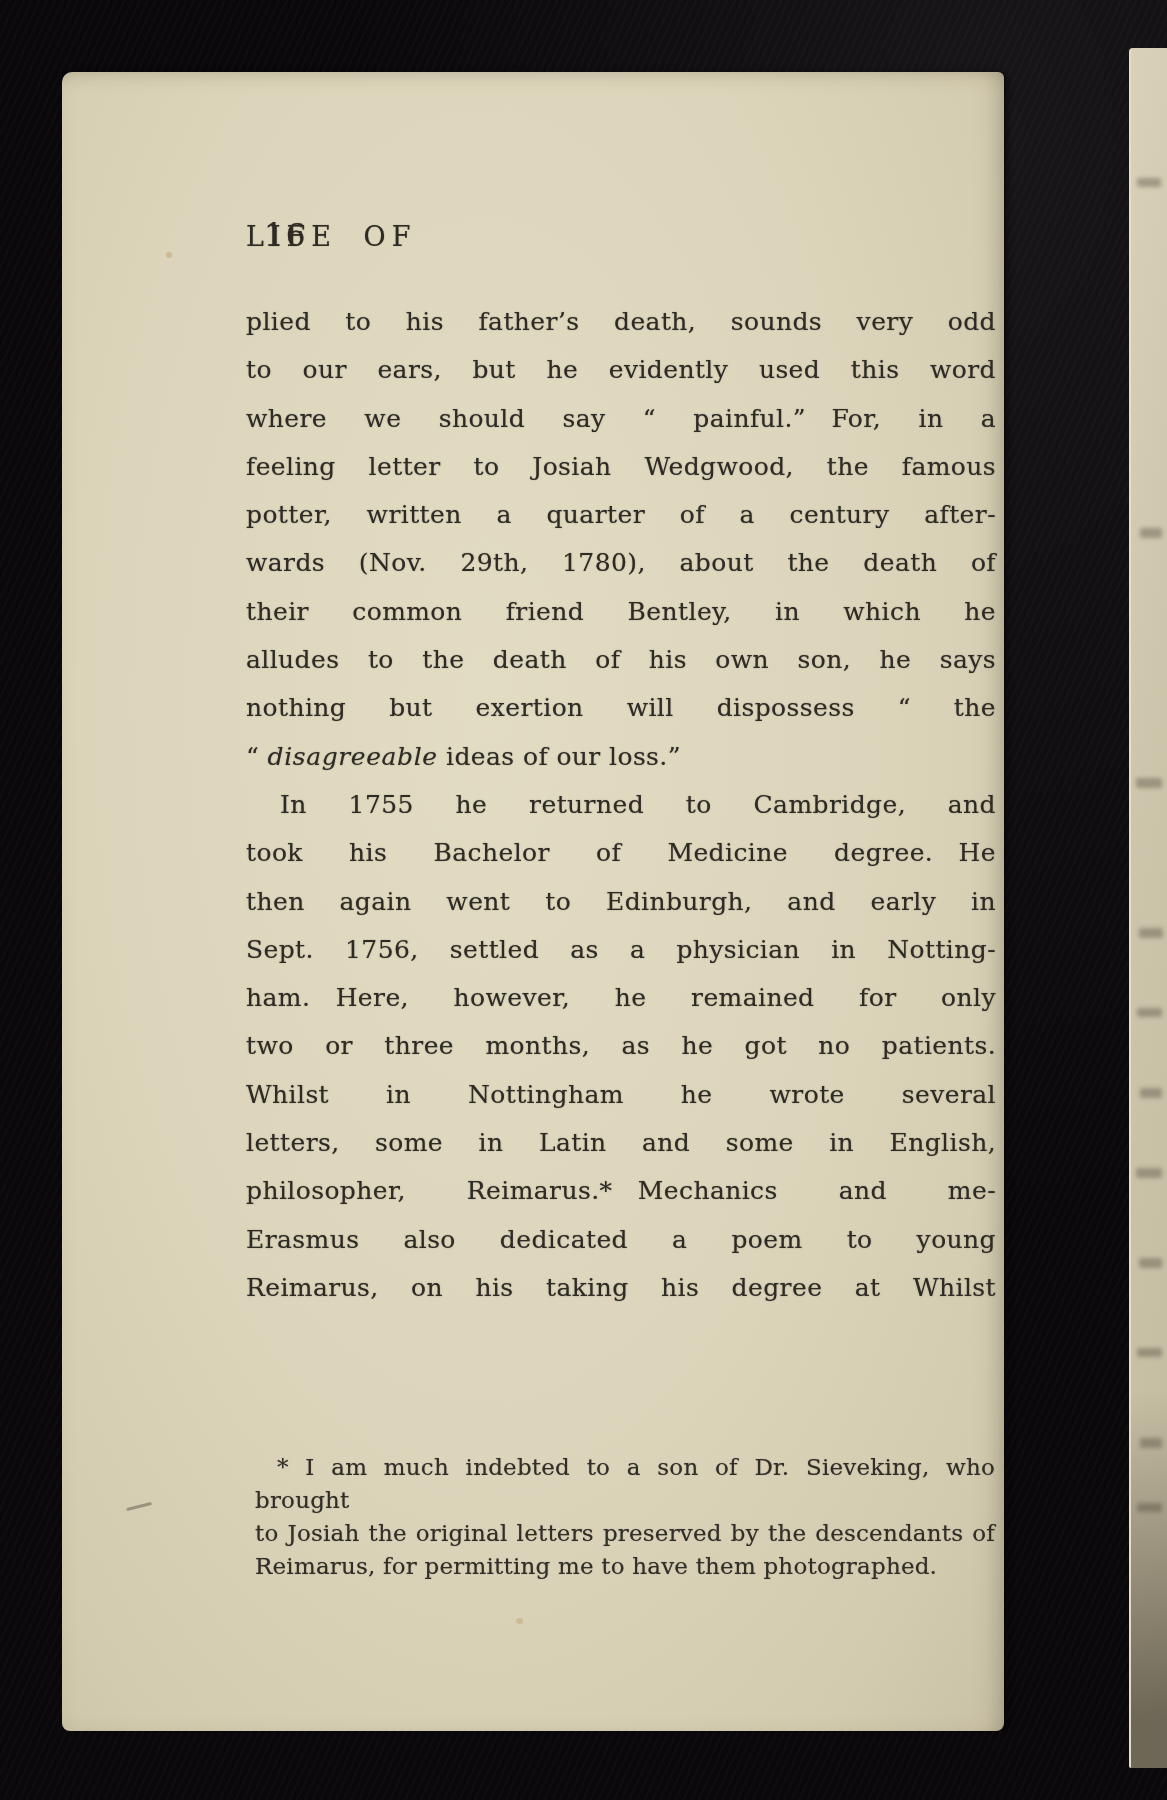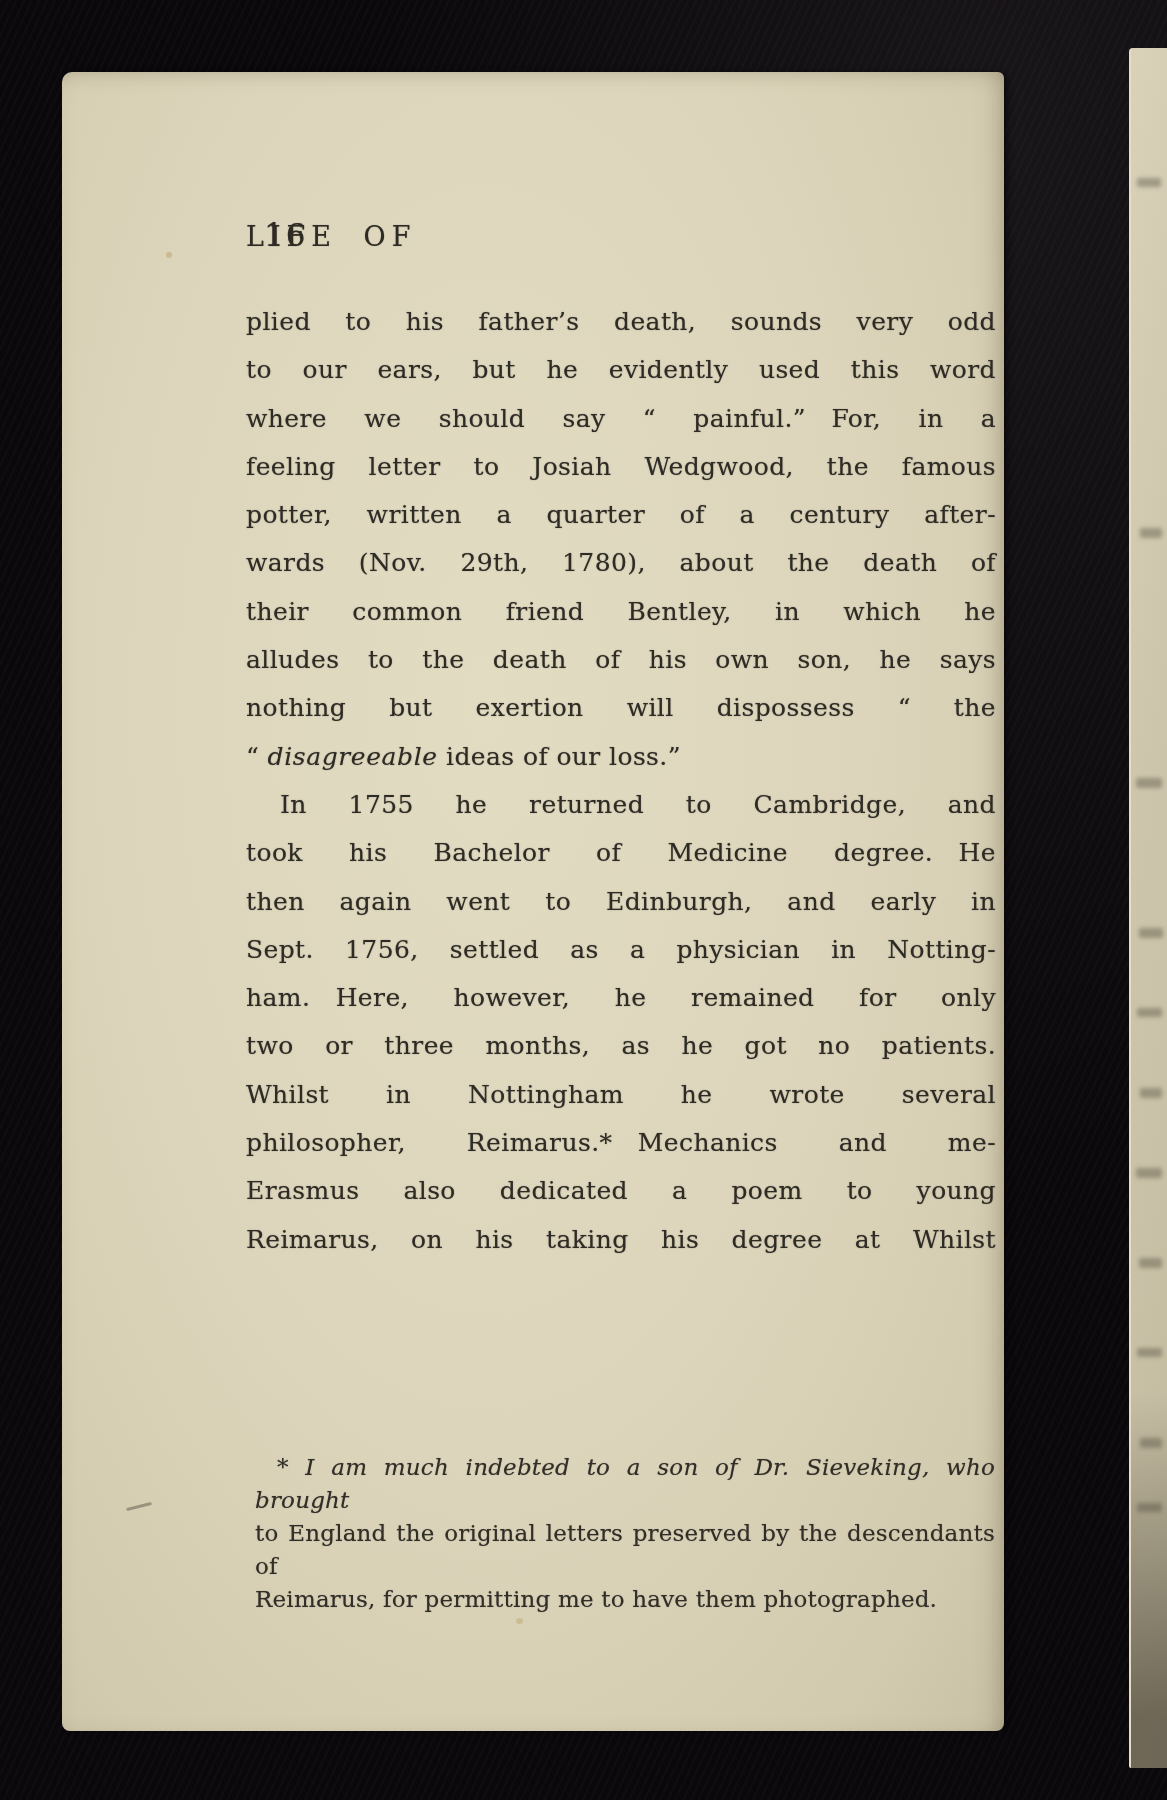--- a/index.html
+++ b/index.html
@@ -75,21 +75,21 @@
   .footnote{
     position:absolute;left:193px;top:1379px;width:740px;
     color:#312e28;
   }
   .fn{
     margin:0;font-size:23px;line-height:33px;letter-spacing:0.2px;
     text-align:justify;text-align-last:left;
     text-shadow:0 0 1px rgba(49,46,40,0.5);
   }
   .fn.j{text-align-last:justify;}
-  .fn.fn-first{text-indent:22px;font-style:italic;}
+  .fn.fn-first{text-indent:22px;}
 
   .pencil-mark{
     position:absolute;left:64px;top:1433px;width:26px;height:3px;
     background:rgba(90,84,70,0.5);transform:rotate(-14deg);
     border-radius:2px;filter:blur(0.6px);
   }
 </style>
 </head>
 <body>
 
@@ -130,25 +130,26 @@
     <p class="line j">alludes to the death of his own son, he says</p>
     <p class="line j">nothing but exertion will dispossess “ the</p>
     <p class="line"><span>“ </span><span class="it">disagreeable</span><span> ideas of our loss.”</span></p>
     <p class="line j indent">In 1755 he returned to Cambridge, and</p>
     <p class="line j">took his Bachelor of Medicine degree. He</p>
     <p class="line j">then again went to Edinburgh, and early in</p>
     <p class="line j">Sept. 1756, settled as a physician in Notting-</p>
     <p class="line j">ham. Here, however, he remained for only</p>
     <p class="line j">two or three months, as he got no patients.</p>
     <p class="line j">Whilst in Nottingham he wrote several</p>
+    <p class="line j">letters, some in Latin and some in English,</p>
     <p class="line j">philosopher, Reimarus.* Mechanics and me-</p>
     <p class="line j">Erasmus also dedicated a poem to young</p>
     <p class="line j">Reimarus, on his taking his degree at Whilst</p>
   </div>
 
   <div class="footnote">
     <p class="fn j fn-first">* I am much indebted to a son of Dr. Sieveking, who brought</p>
-    <p class="fn j">to England the original letters preserved by the descendants of</p>
+    <p class="fn j">to Josiah the original letters preserved by the descendants of</p>
     <p class="fn">Reimarus, for permitting me to have them photographed.</p>
   </div>
 
   <div class="pencil-mark"></div>
 </div>
 
 </body></html>

